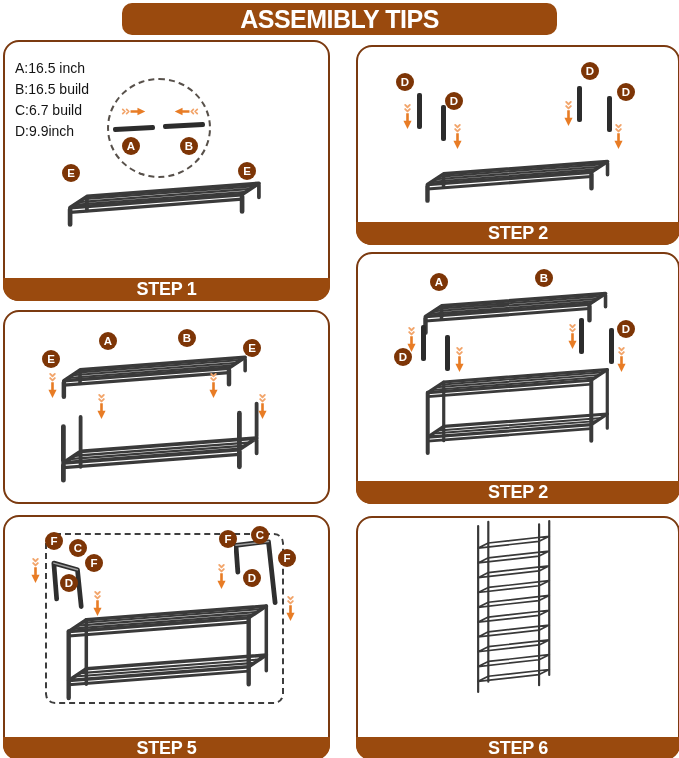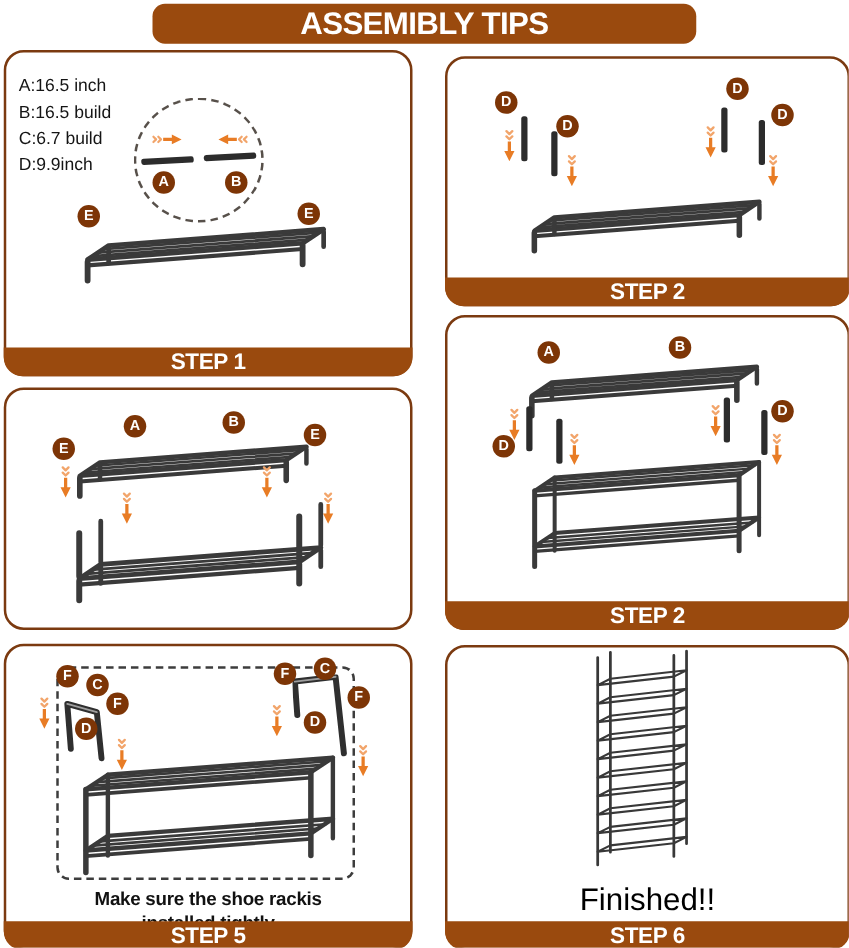--- a/index.html
+++ b/index.html
@@ -248,26 +248,21 @@
     </svg>
   <svg class="arrow-down" style="left:210px;top:46px">
       <use href="#sym-arrow-down"></use>
     </svg>
   <svg class="arrow-down" style="left:279px;top:78px">
       <use href="#sym-arrow-down"></use>
     </svg>
   <svg class="gfx" style="left:50px;top:85px" width="225" height="106" viewBox="0 0 230 108">
       <use href="#sym-rack2"></use>
     </svg>
-  <div class="caption" style="top:193px;font-size:15px">
-    <div>Make sure the shoe rackis</div>
-    <div>installed tightly</div>
-  </div>
   <div class="step-bar">STEP 5</div>
 </section>
 
 <section class="panel" style="left:356px;top:516px;width:320px;height:240px">
   <svg class="gfx" style="left:110px;top:-8px;z-index:5" width="88" height="198" viewBox="0 0 104 212">
       <use href="#sym-rack10"></use>
     </svg>
-  <div class="caption-big" style="top:188px">Finished!!</div>
   <div class="step-bar">STEP 6</div>
 </section>
 
 </body></html>

